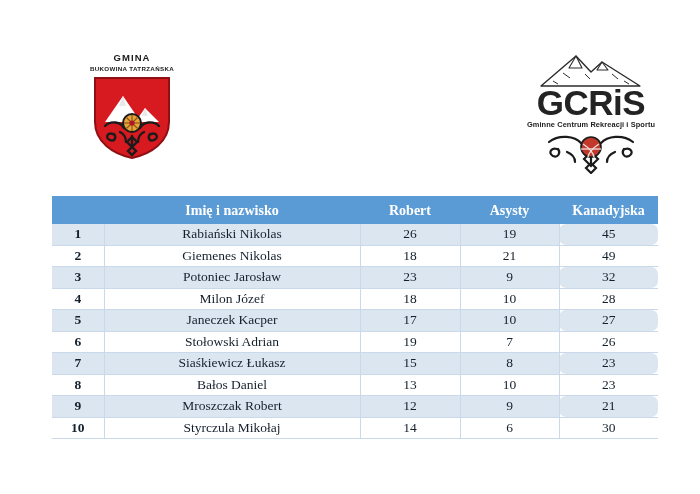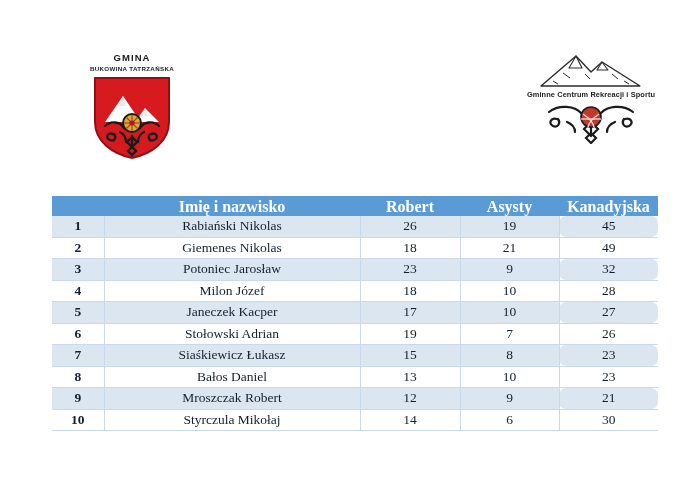--- a/index.html
+++ b/index.html
@@ -134,22 +134,22 @@
   table.standings col.c-name  { width: 256px; }
   table.standings col.c-goals { width: 100px; }
   table.standings col.c-ast   { width: 99px; }
   table.standings col.c-can   { width: 99px; }
 
   table.standings thead th {
     background: #5b9bd5;
     color: #ffffff;
     font-family: "Liberation Serif", serif;
     font-weight: bold;
-    font-size: 16px;
-    height: 20px;
+    font-size: 14px;
+    height: 28px;
     line-height: 19px;
     padding: 0;
     text-align: center;
     border: none;
     vertical-align: middle;
   }
   table.standings thead th.h-rank {
     background: #5b9bd5;
   }
 
@@ -227,20 +227,21 @@
           <path d="M5 38 L40 8 L55 24 L66 14 L104 38 Z"></path>
           <path d="M40 8 L33 20 L46 20 Z" stroke-width="1.1"></path>
           <path d="M66 14 L61 22 L72 22 Z" stroke-width="1.1"></path>
           <path d="M27 25 L34 30" stroke-width="1"></path>
           <path d="M49 26 L54 31" stroke-width="1"></path>
           <path d="M76 26 L82 31" stroke-width="1"></path>
           <path d="M17 33 L22 36" stroke-width="1"></path>
           <path d="M88 33 L93 36" stroke-width="1"></path>
         </g>
       </svg>
+      <div class="gcris-word">GCRiS</div>
       <div class="gcris-sub">Gminne Centrum Rekreacji i Sportu</div>
       <svg class="gcris-orn" viewBox="0 0 96 44">
         <g stroke="#1b1b1b" stroke-width="2.2" fill="none" stroke-linecap="round">
           <path d="M6 12 C16 4 32 6 38 13"></path>
           <path d="M90 12 C80 4 64 6 58 13"></path>
           <path d="M14 19 C8 17 5 23 10 26 C15 28 18 23 15 19"></path>
           <path d="M82 19 C88 17 91 23 86 26 C81 28 78 23 81 19"></path>
           <path d="M24 22 C29 24 32 28 32 32"></path>
           <path d="M72 22 C67 24 64 28 64 32"></path>
           <path d="M48 22 L48 34"></path>

